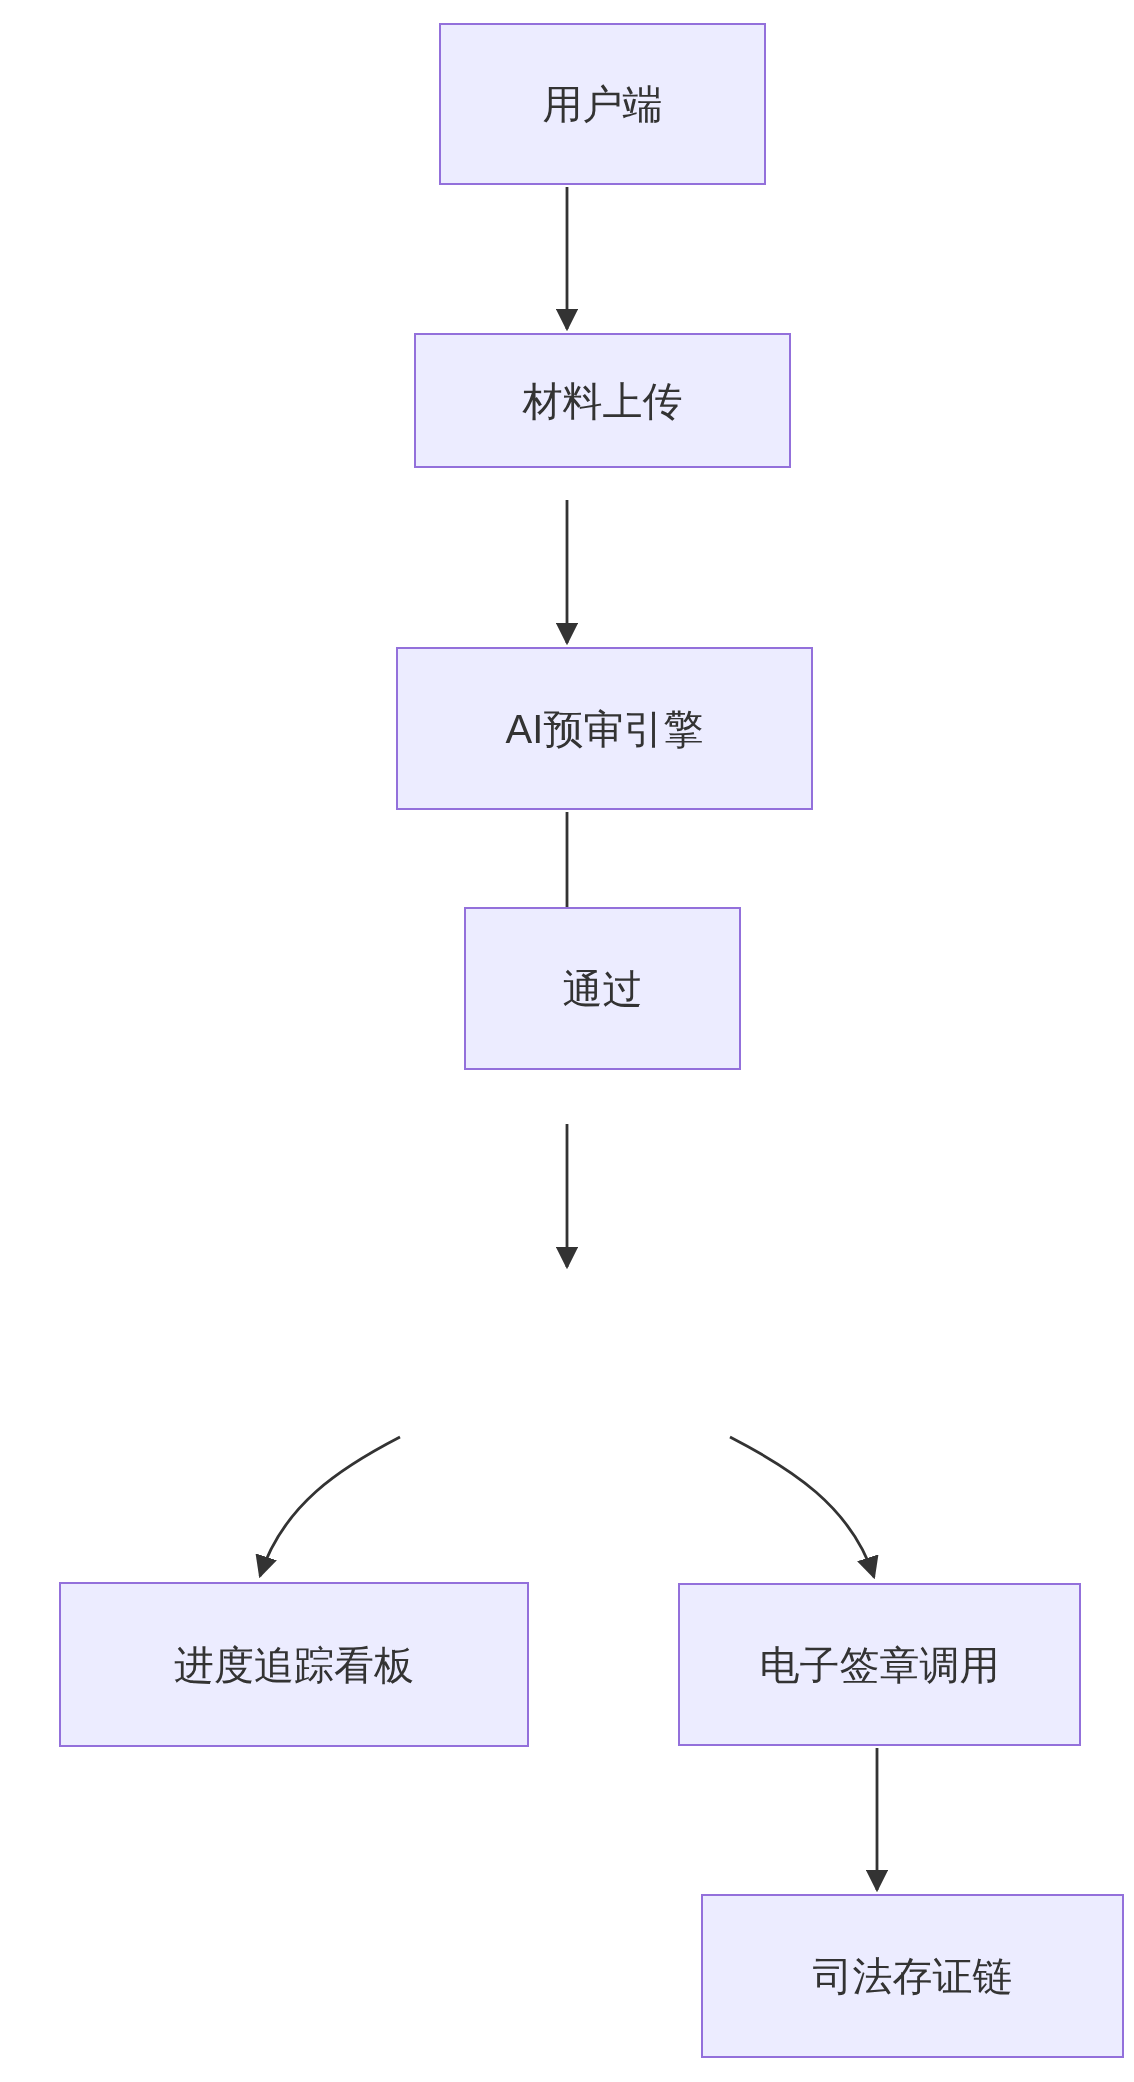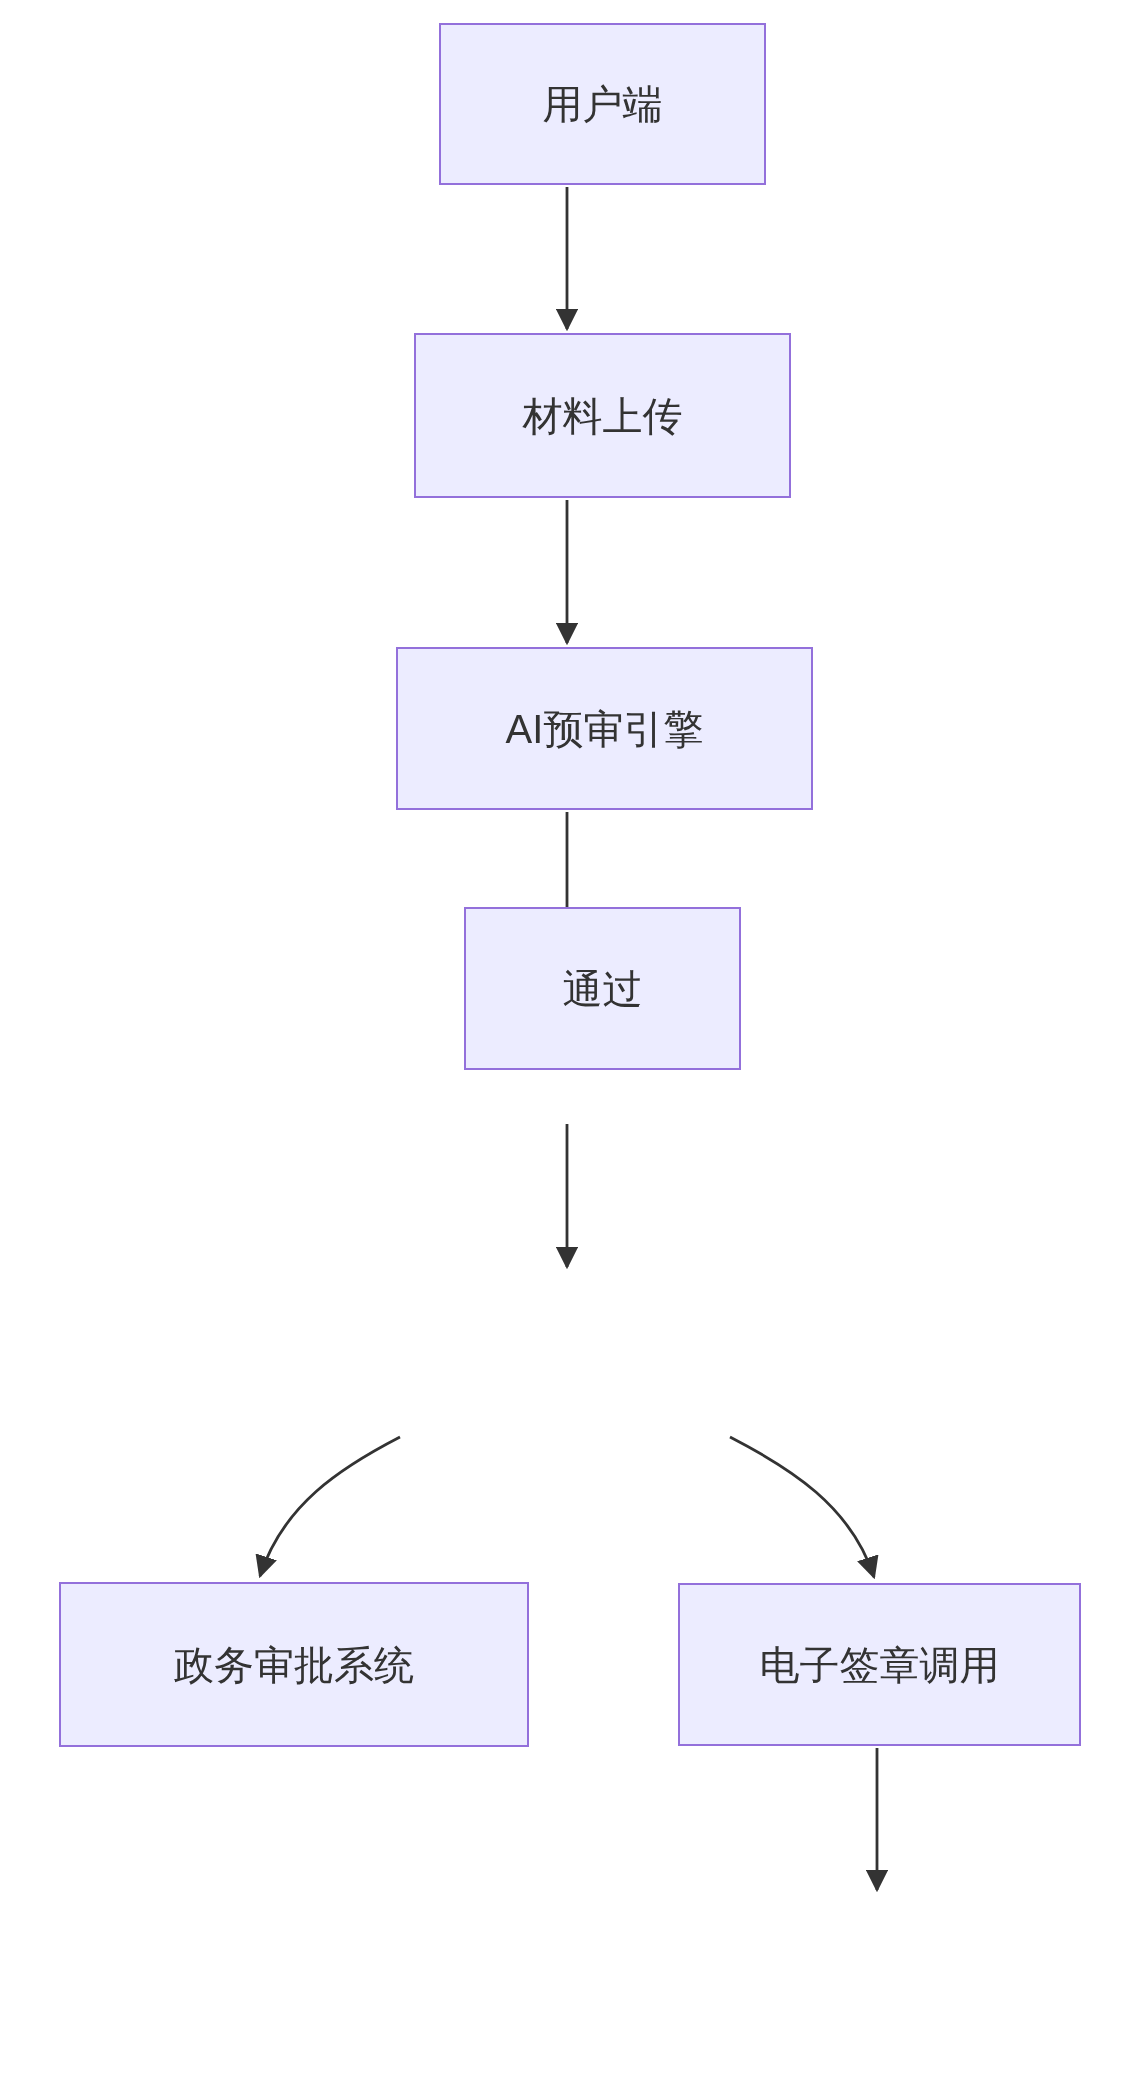--- a/index.html
+++ b/index.html
@@ -68,35 +68,38 @@
     <path class="edge-line" d="M567,1124 L567,1267" marker-end="url(#arrowhead)"></path>
     <path class="edge-line" d="M400,1437 C340,1468 283,1505 260,1576" marker-end="url(#arrowhead)"></path>
     <path class="edge-line" d="M730,1437 C790,1468 851,1506 874,1577" marker-end="url(#arrowhead)"></path>
     <path class="edge-line" d="M877,1748 L877,1890" marker-end="url(#arrowhead)"></path>
   </svg>
 
   <div class="node" style="left:403px; top:23px; width:327px; height:162px;">
     <span class="node-label">用户端</span>
   </div>
 
-  <div class="node" style="left:378px; top:333px; width:377px; height:165px;">
+  <div class="node" style="left:378px; top:333px; width:377px; height:135px;">
     <span class="node-label">材料上传</span>
   </div>
 
   <div class="node" style="left:360px; top:647px; width:417px; height:163px;">
     <span class="node-label">AI预审引擎</span>
   </div>
 
   <div class="node" style="left:428px; top:907px; width:277px; height:163px;">
     <span class="node-label">通过</span>
   </div>
 
 
   <div class="node" style="left:23px; top:1582px; width:470px; height:165px;">
-    <span class="node-label">政务审批系统</span>
+    <span class="node-label">进度追踪看板</span>
   </div>
 
   <div class="node" style="left:642px; top:1583px; width:403px; height:163px;">
     <span class="node-label">电子签章调用</span>
   </div>
 
+  <div class="node" style="left:665px; top:1894px; width:423px; height:164px;">
+    <span class="node-label">司法存证链</span>
+  </div>
 
 </div>
 
 </body></html>

